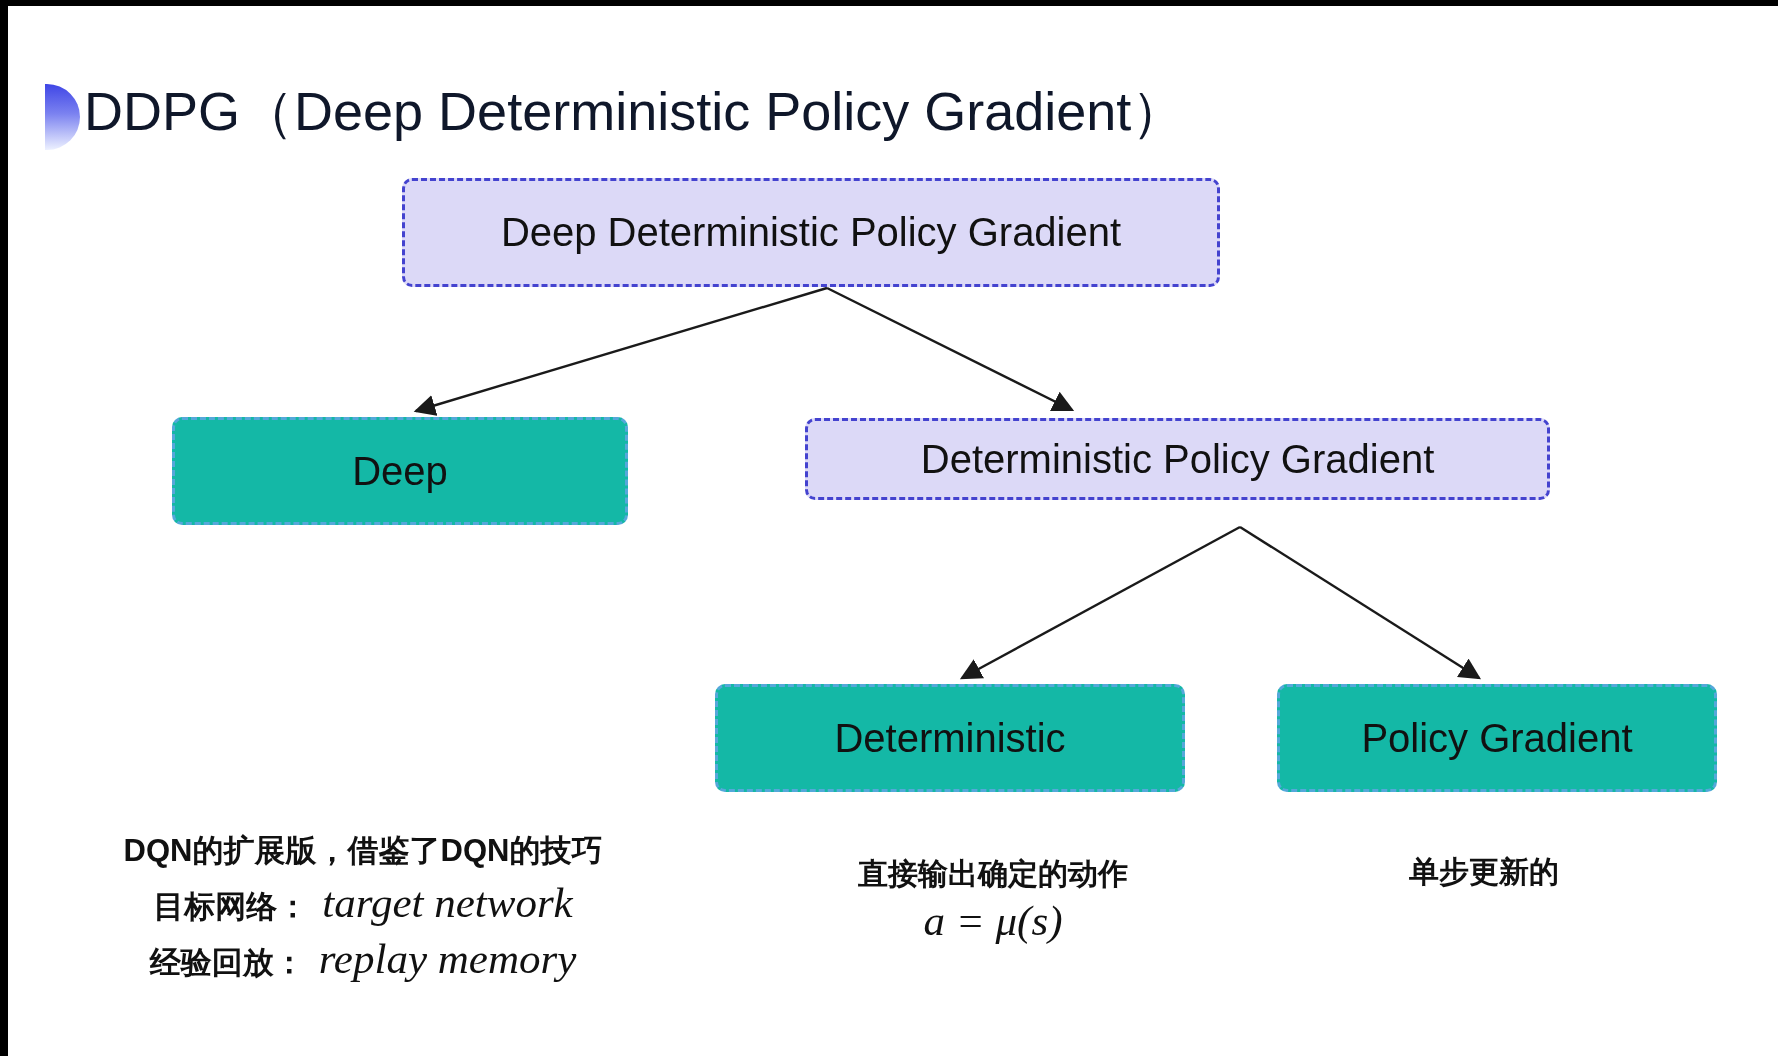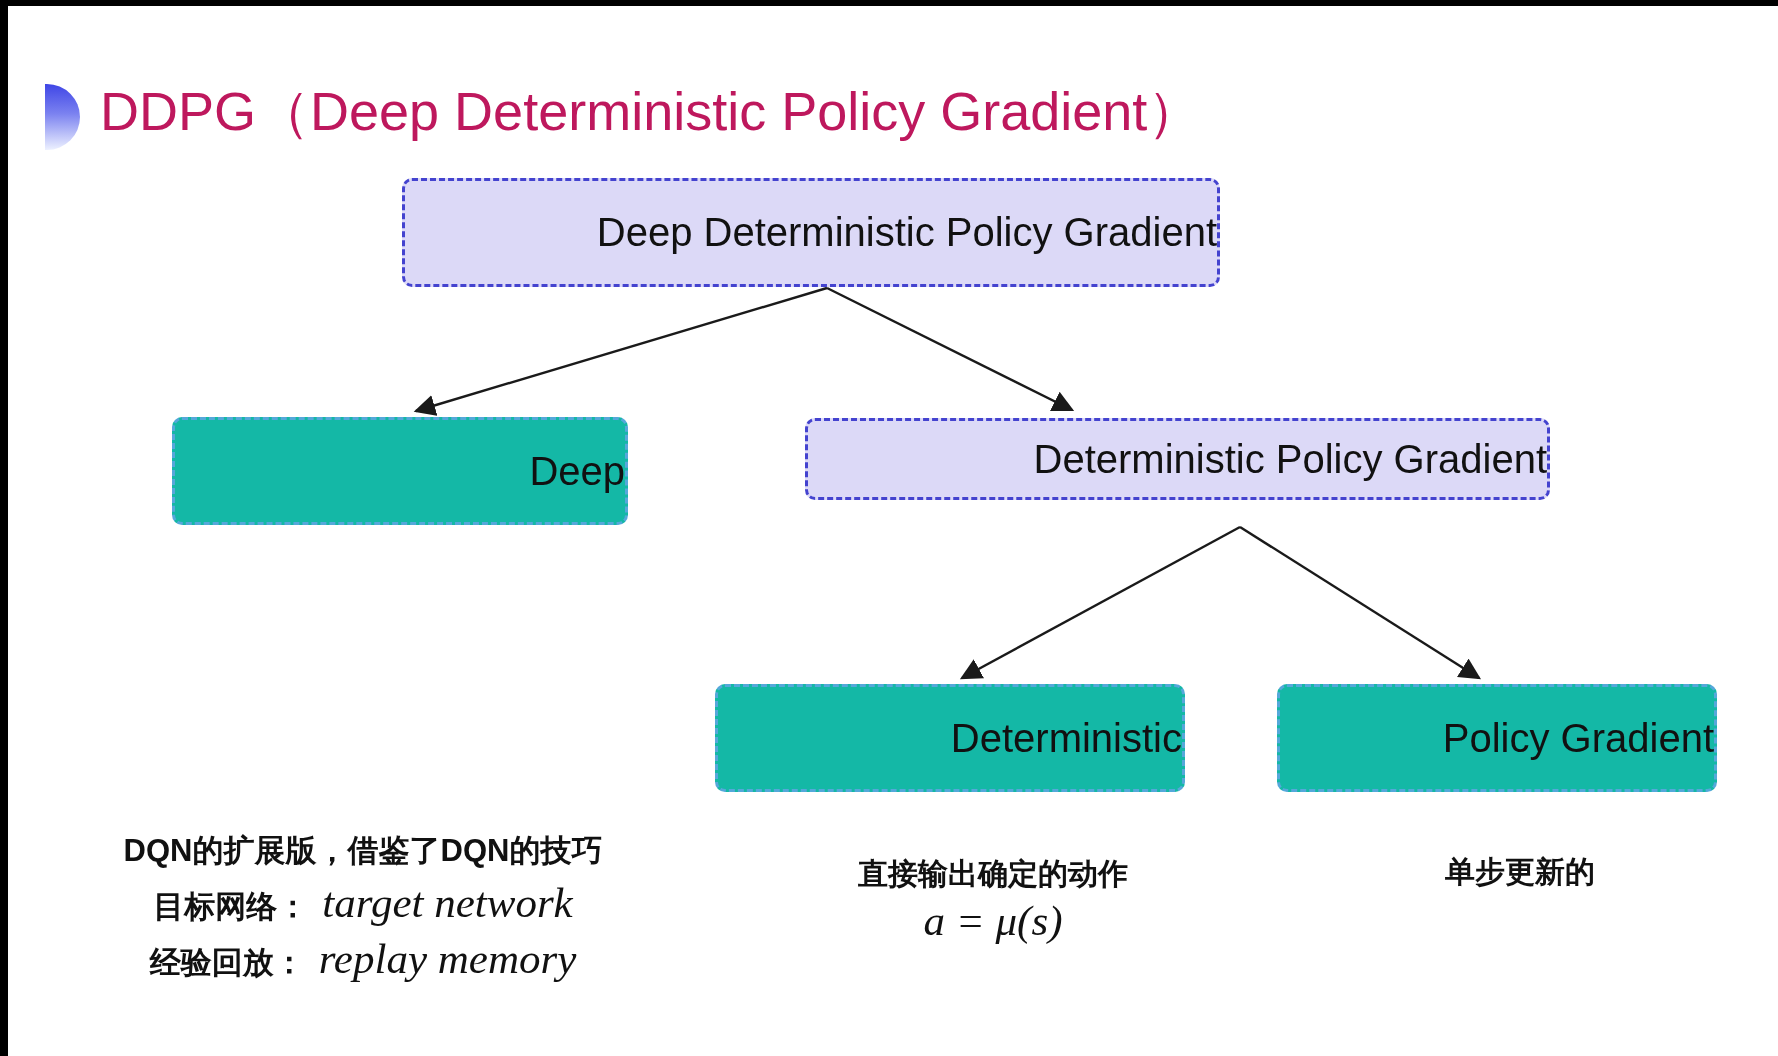--- a/index.html
+++ b/index.html
@@ -6,26 +6,26 @@
   body{width:1778px;height:1056px;position:relative;overflow:hidden;
        font-family:"Liberation Sans",sans-serif;color:#111;}
   
   .frame-top{position:absolute;left:0;top:0;width:1778px;height:6px;background:#000;}
   .frame-left{position:absolute;left:0;top:0;width:8px;height:1056px;background:#000;}
 
   
   .title-bullet{position:absolute;left:45px;top:84px;width:35px;height:66px;
       border-radius:0 35px 35px 0;
       background:linear-gradient(180deg,#3f46e6 0%,#7b82f0 45%,#edf1ff 100%);}
-  .page-title{position:absolute;left:100px;top:76px;font-size:54px;
-      color:#be185d;letter-spacing:0px;white-space:nowrap;}
+  .page-title{position:absolute;left:84px;top:76px;font-size:54px;
+      color:#0f172a;letter-spacing:0px;white-space:nowrap;}
 
   
   .node{position:absolute;box-sizing:border-box;display:flex;align-items:center;
-      justify-content:flex-end;border-radius:10px;font-size:40px;color:#111;
+      justify-content:center;border-radius:10px;font-size:40px;color:#111;
       white-space:nowrap;}
   .node.purple{background:#dcd9f7;border:3px dashed #4443cf;}
   .node.cyan{background:#14b8a6;border:3px dashed #55a8da;}
   #node-root{left:402px;top:178px;width:818px;height:109px;}
   #node-deep{left:172px;top:417px;width:456px;height:108px;}
   #node-dpg{left:805px;top:418px;width:745px;height:82px;}
   #node-det{left:715px;top:684px;width:470px;height:108px;}
   #node-pg{left:1262px;top:684px;width:440px;height:108px;margin-left:15px;}
 
   
@@ -33,21 +33,21 @@
       pointer-events:none;}
 
   
   .ann{position:absolute;text-align:center;color:#111;}
   .cjk{font-weight:600;}
   .it{font-family:"Liberation Serif",serif;font-style:italic;font-weight:normal;
       font-size:43px;}
   #ann-deep{left:118px;top:830px;width:490px;display:flex;flex-direction:column;
       gap:6px;font-size:31px;}
   #ann-det{left:763px;top:854px;width:460px;font-size:30px;line-height:1.3;}
-  #ann-pg{left:1300px;top:852px;width:440px;font-size:30px;line-height:1.3;}
+  #ann-pg{left:1264px;top:852px;width:440px;font-size:30px;line-height:1.3;}
   .kv .it{margin-left:14px;}
 </style>
 </head>
 <body>
 
 <div class="frame-top"></div>
 <div class="frame-left"></div>
 
 <div class="title-bullet"></div>
 <div class="page-title">DDPG（Deep Deterministic Policy Gradient）</div>

